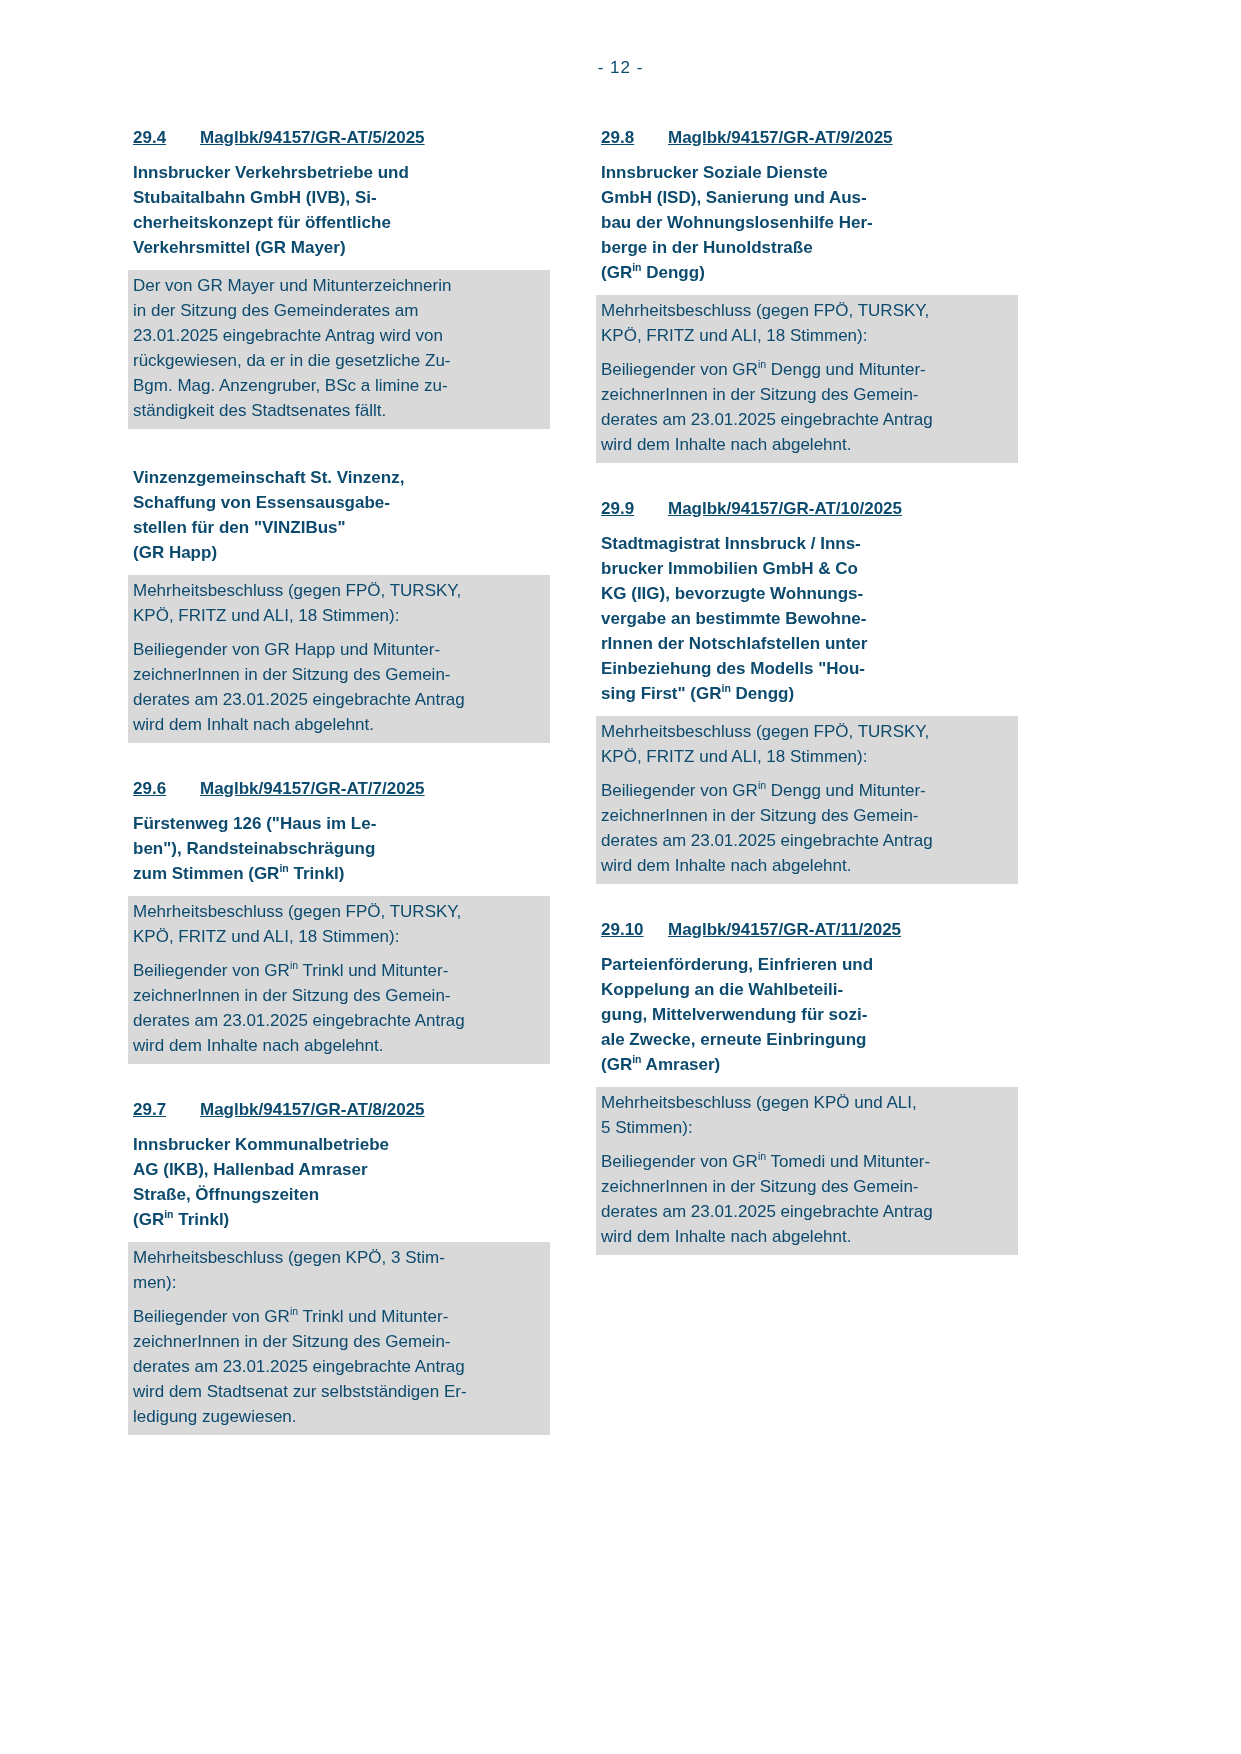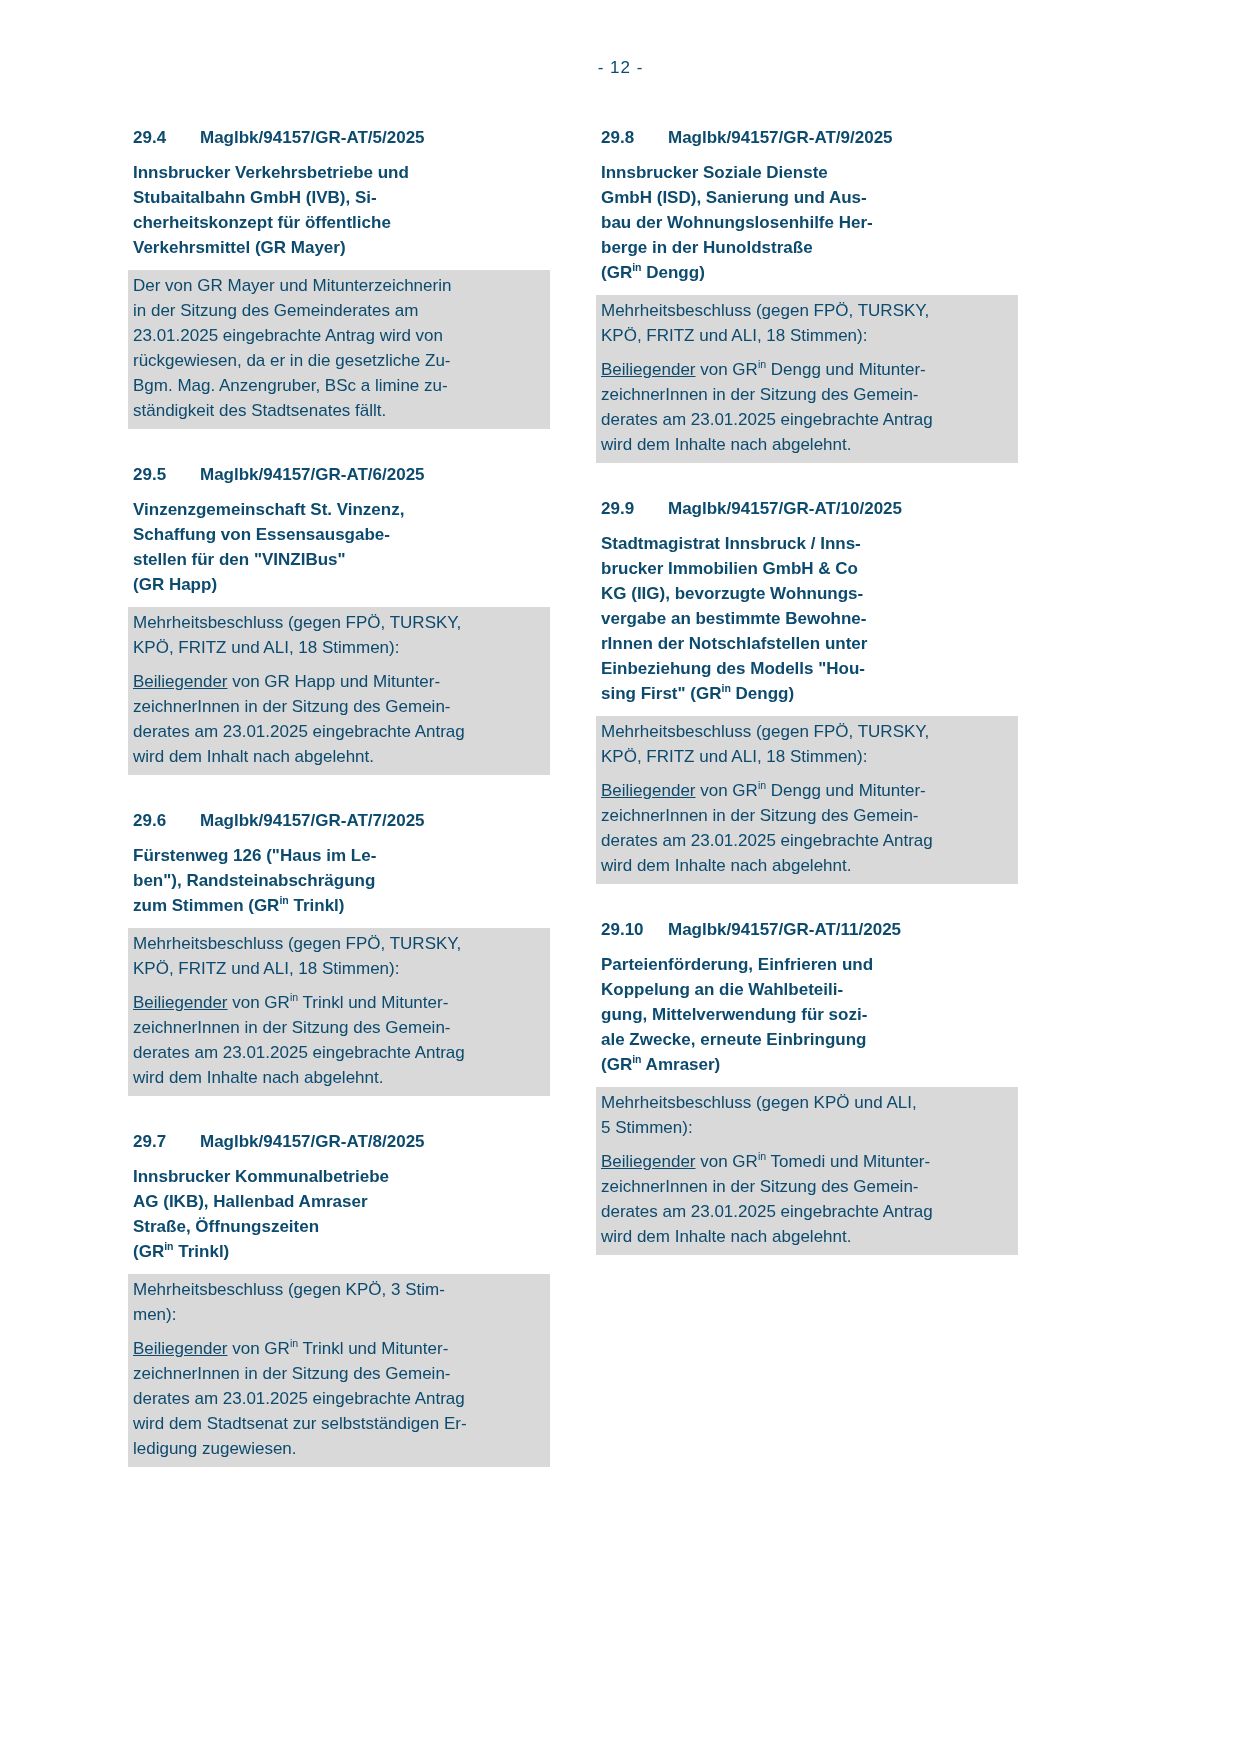--- a/index.html
+++ b/index.html
@@ -16,31 +16,31 @@
     position:absolute; top:58px; left:0; width:100%;
     text-align:center;
     letter-spacing:1px;
   }
   .cols {
     position:absolute; top:128px; left:133px;
     display:flex; gap:56px;
   }
   .col { width:412px; }
   .item + .item { margin-top:36px; }
-  .item-head { display:flex; font-weight:bold; }
+  .item-head { display:flex; font-weight:bold;text-decoration:underline; }
   .item-no { flex:0 0 67px; }
   .item-title { margin-top:12px; font-weight:bold; }
   .item-body .hl {
     background:#d9d9d9;
     margin:10px -5px 0 -5px;
     padding:3px 22px 6px 5px;
   }
   .para + .para { margin-top:9px; }
   .line { white-space:nowrap; line-height:25px; }
-  .u { text-decoration:underline; }
+  .u { }
   sup { font-size:0.62em; line-height:0; }
 </style>
 </head>
 <body>
 
 <main class="sheet">
   <div class="pageno">- 12 -</div>
   <div class="cols">
     <div class="col" id="col-left">
   <section class="item">
@@ -62,24 +62,20 @@
                 <div class="line"><span>23.01.2025 eingebrachte Antrag wird von</span></div>
                 <div class="line"><span>rückgewiesen, da er in die gesetzliche Zu-</span></div>
                 <div class="line"><span>Bgm. Mag. Anzengruber, BSc a limine zu-</span></div>
                 <div class="line"><span>ständigkeit des Stadtsenates fällt.</span></div>
               </div>
             </div>
           </div>
   </section>
 
   <section class="item">
-    <div class="item-head">
-      <span class="item-no">29.5</span>
-      <span class="item-ref">Maglbk/94157/GR-AT/6/2025</span>
-    </div>
     <div class="item-title">
             <div class="line"><span>Vinzenzgemeinschaft St. Vinzenz,</span></div>
             <div class="line"><span>Schaffung von Essensausgabe-</span></div>
             <div class="line"><span>stellen für den "VINZIBus"</span></div>
             <div class="line"><span>(GR Happ)</span></div>
           </div>
     <div class="item-body">
             <div class="hl">
               <div class="para">
                 <div class="line"><span>Mehrheitsbeschluss (gegen FPÖ, TURSKY,</span></div>

